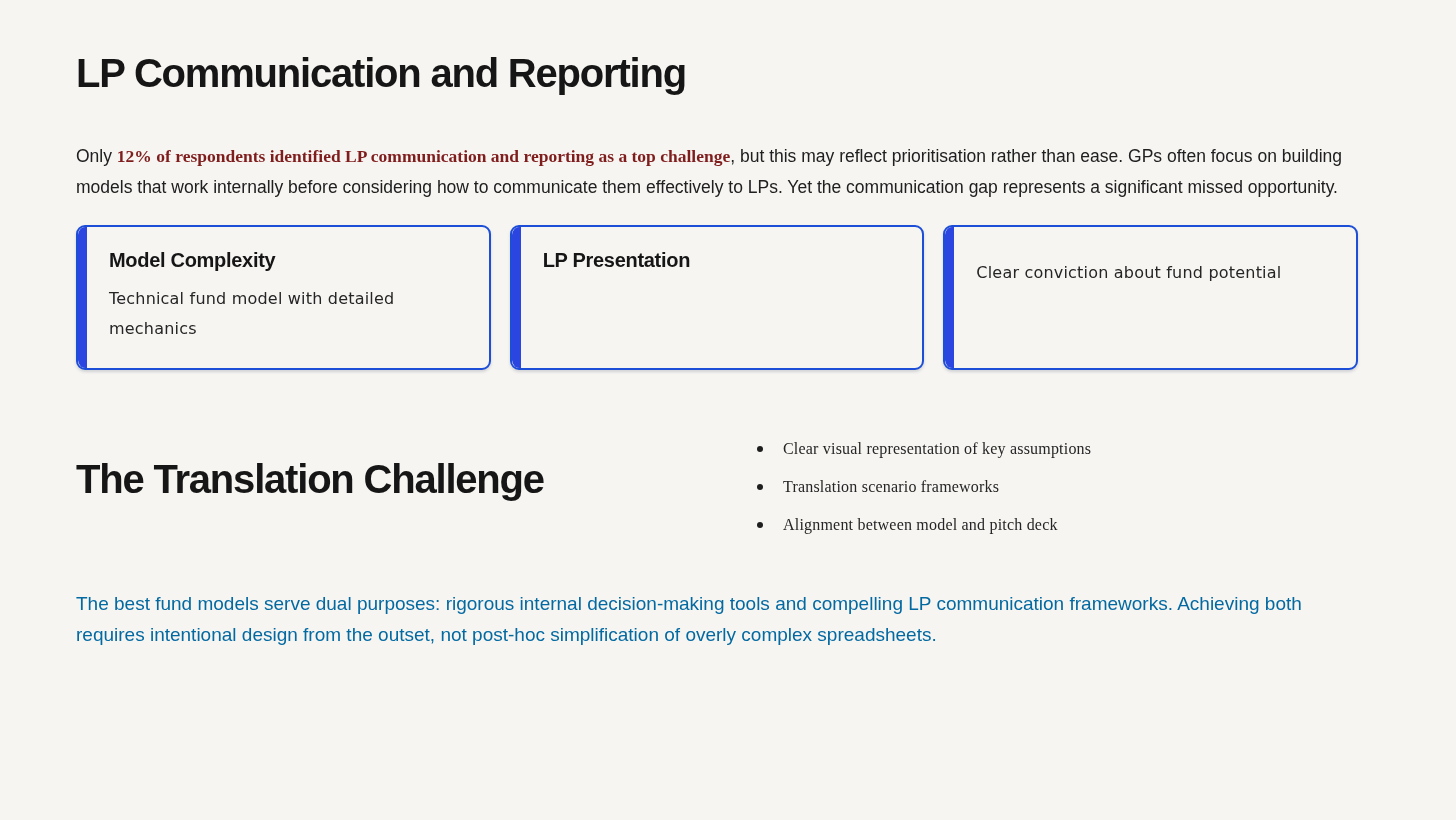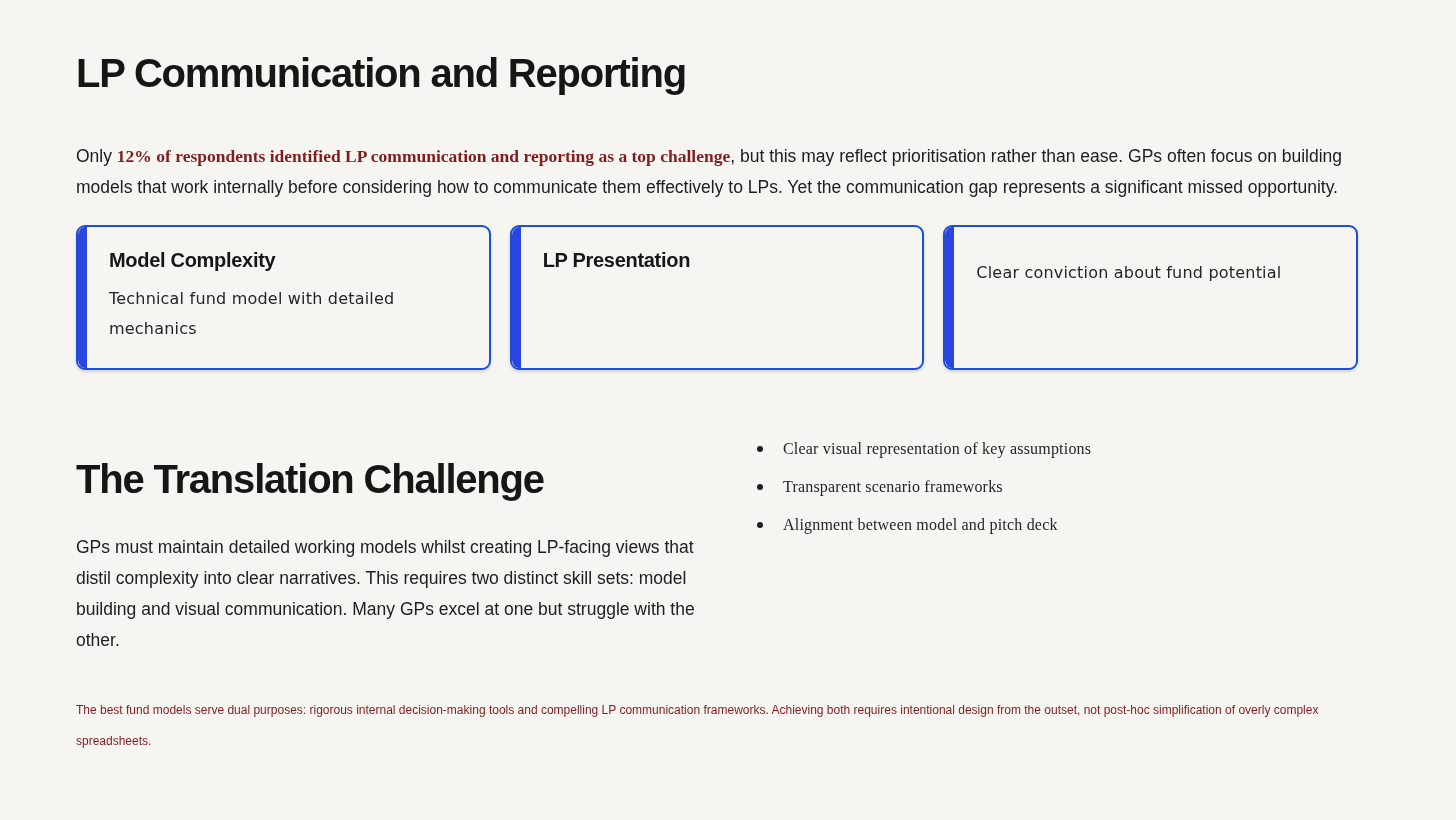--- a/index.html
+++ b/index.html
@@ -116,23 +116,23 @@
     position: absolute;
     left: 4px;
     top: 11px;
     width: 6px;
     height: 6px;
     border-radius: 50%;
     background: #1e1e1e;
   }
   p.closing {
     margin-top: 39px;
-    font-size: 12px;
+    font-size: 19px;
     line-height: 31px;
-    color: #7f1d1d;
+    color: #0369a1;
     max-width: 1308px;
   }
 </style>
 </head>
 <body>
 
 <div class="page">
 
   <h1 class="page-title">LP Communication and Reporting</h1>
 
@@ -155,27 +155,26 @@
       <div class="card-accent"></div>
       <div class="card-desc">Clear conviction about fund potential</div>
     </div>
 
   </div>
 
   <div class="two-col">
 
     <div class="left-col">
       <h2 class="section-heading">The Translation Challenge</h2>
-      <p>GPs must maintain detailed working models whilst creating LP-facing views that distil complexity into clear narratives. This requires two distinct skill sets: model building and visual communication. Many GPs excel at one but struggle with the other.</p>
     </div>
 
     <div class="right-col">
       <ul class="value-list">
         <li><span class="bullet-dot"></span><span>Clear visual representation of key assumptions</span></li>
-        <li><span class="bullet-dot"></span><span>Transparent scenario frameworks</span></li>
+        <li><span class="bullet-dot"></span><span>Translation scenario frameworks</span></li>
         <li><span class="bullet-dot"></span><span>Alignment between model and pitch deck</span></li>
       </ul>
     </div>
 
   </div>
 
   <p class="closing">The best fund models serve dual purposes: rigorous internal decision-making tools and compelling LP communication frameworks. Achieving both requires intentional design from the outset, not post-hoc simplification of overly complex spreadsheets.</p>
 
 </div>
 

